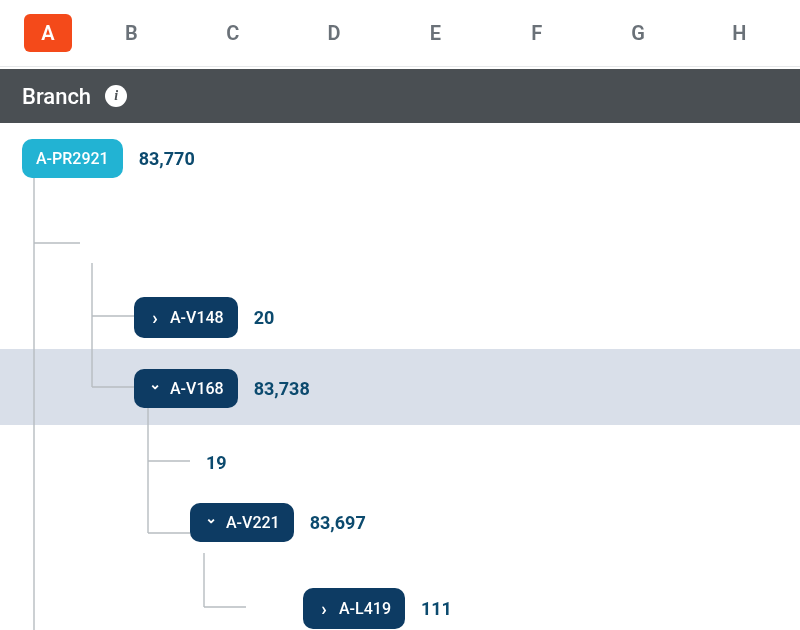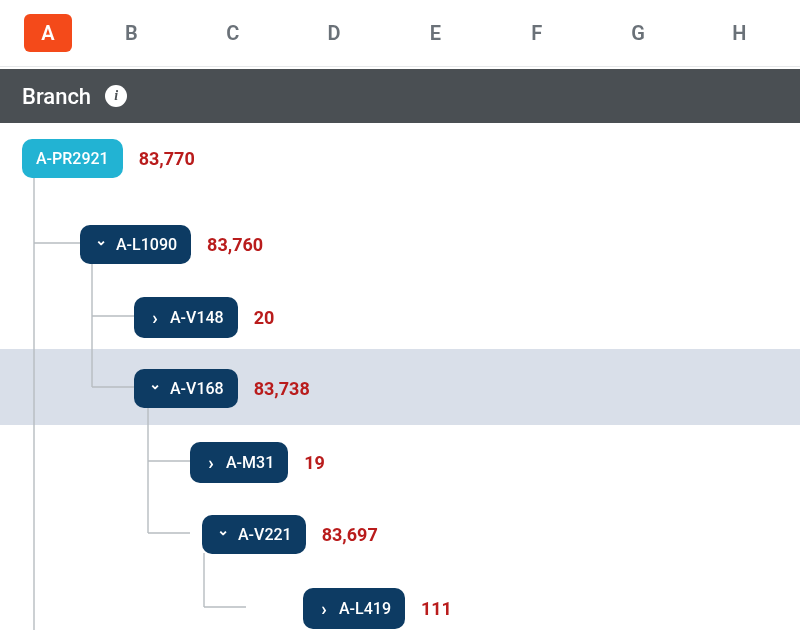--- a/index.html
+++ b/index.html
@@ -98,21 +98,21 @@
     margin-right:8px;
     text-align:center;
     font-size:14px;
   }
   .chev.down::before { content: "\2304"; position:relative; top:-4px; font-weight:700; }
   .chev.right::before { content: "\203A"; position:relative; font-weight:700; font-size:18px; }
 
   .count {
     font-size: 18px;
     font-weight: 700;
-    color: #b91c1c;
+    color: #0c4a6e;
     margin-left: 16px;
   }
 
   .row {
     position: relative;
     display: flex;
     align-items: center;
     height: 42px;
   }
 
@@ -187,29 +187,20 @@
 
   <div class="layer" style="left:22px; top:14px;">
     <div class="row">
       <span class="pill pill-root">
         <span>A-PR2921</span>
       </span>
       <span class="count">83,770</span>
     </div>
   </div>
 
-  <div class="layer" style="left:80px; top:100px;">
-    <div class="row">
-      <span class="pill pill-node">
-        <span class="chev down"></span>
-        <span>A-L1090</span>
-      </span>
-      <span class="count">83,760</span>
-    </div>
-  </div>
 
   <div class="layer" style="left:134px; top:173px;text-align:center;">
     <div class="row">
       <span class="pill pill-node">
         <span class="chev right"></span>
         <span>A-V148</span>
       </span>
       <span class="count">20</span>
     </div>
   </div>
@@ -219,29 +210,25 @@
       <span class="pill pill-node">
         <span class="chev down"></span>
         <span>A-V168</span>
       </span>
       <span class="count">83,738</span>
     </div>
   </div>
 
   <div class="layer" style="left:190px; top:318px;">
     <div class="row">
-      <span class="pill pill-node">
-        <span class="chev right"></span>
-        <span>A-M31</span>
-      </span>
       <span class="count">19</span>
     </div>
   </div>
 
-  <div class="layer" style="left:190px; top:390px;margin-left:12px;">
+  <div class="layer" style="left:190px; top:378px;">
     <div class="row">
       <span class="pill pill-node">
         <span class="chev down"></span>
         <span>A-V221</span>
       </span>
       <span class="count">83,697</span>
     </div>
   </div>
 
   <div class="layer" style="left:261px; top:464px;margin-left:42px;">

